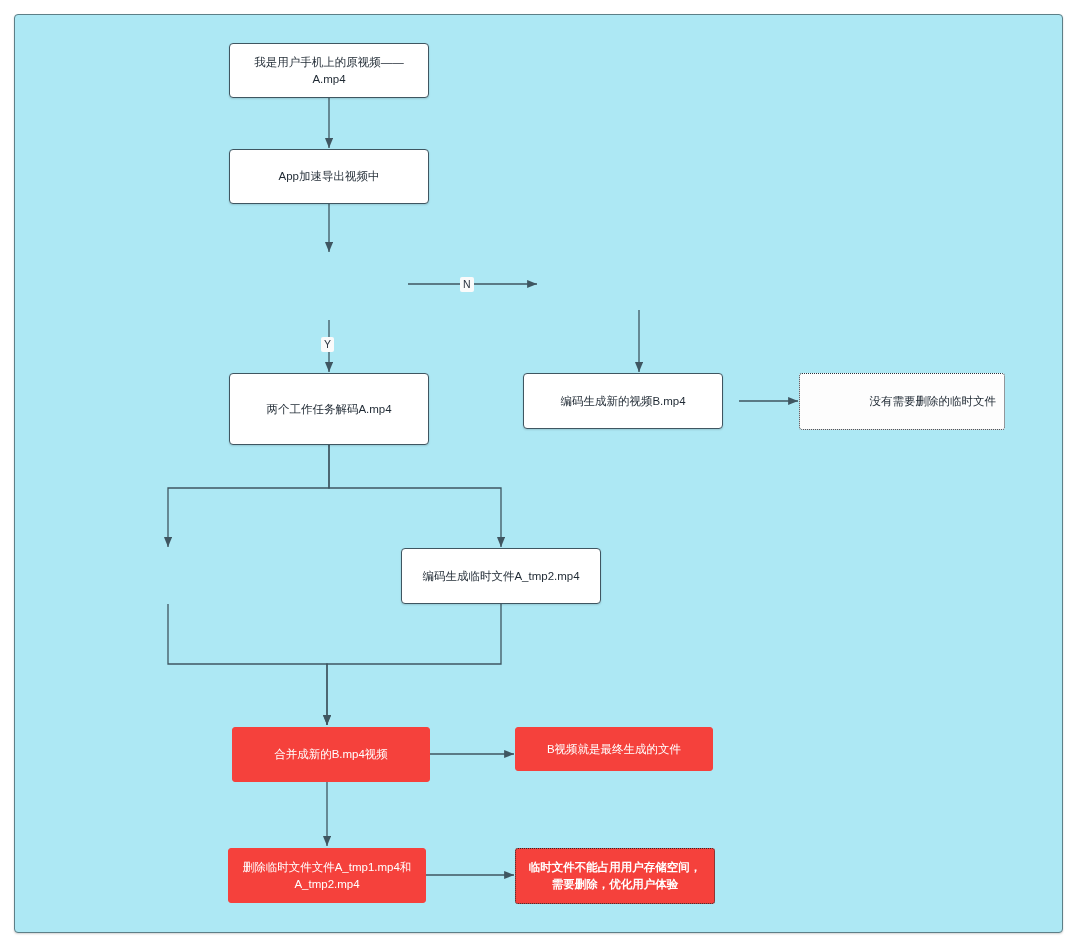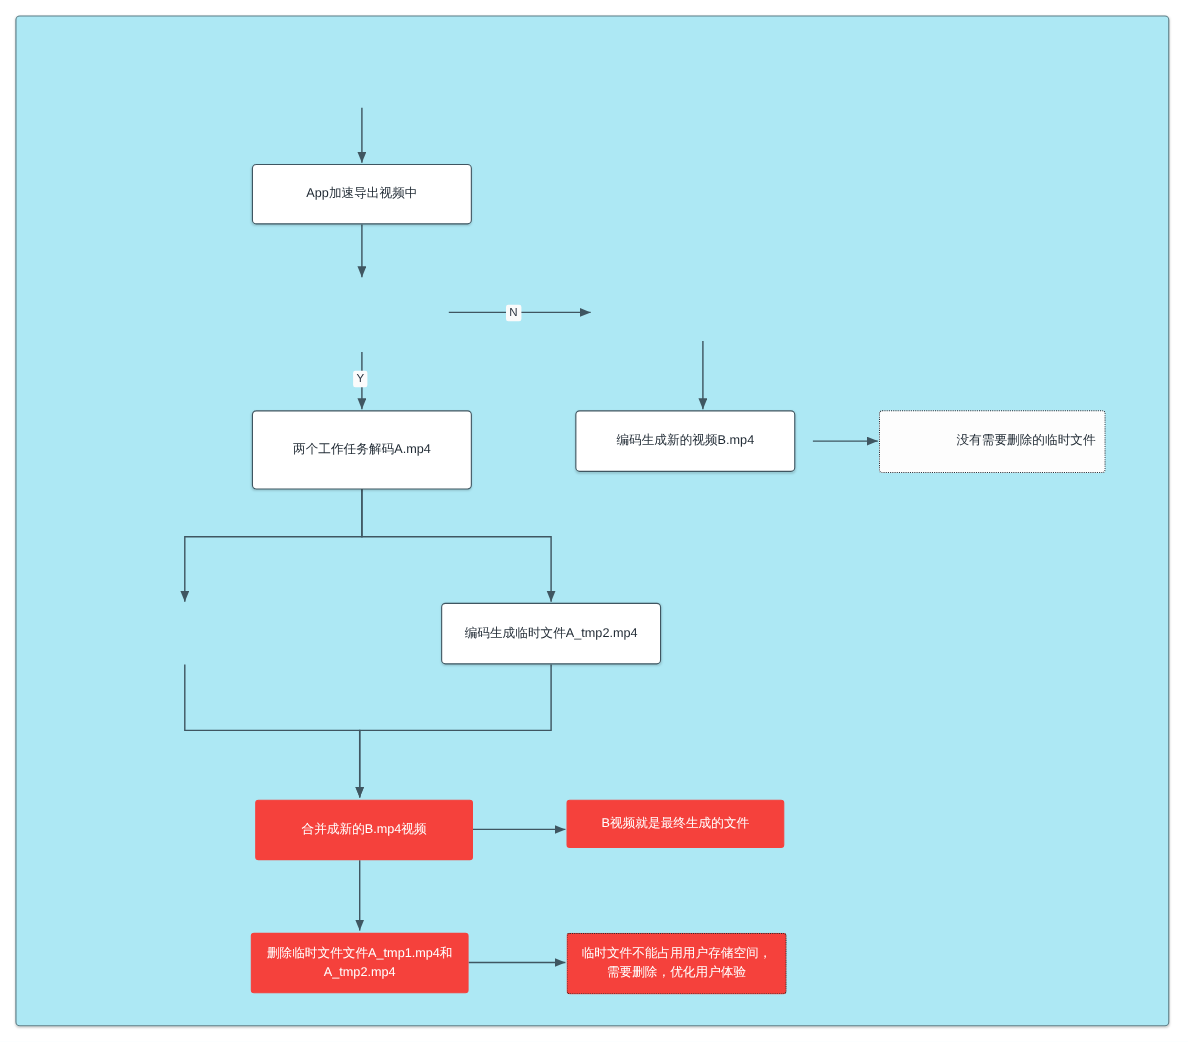--- a/index.html
+++ b/index.html
@@ -40,20 +40,21 @@
     background:#f5413c;
     border:1px solid #f5413c;
     border-radius:3px;
     color:#ffffff;
   }
   .box-red-dotted{
     background:#f5413c;
     border:1.6px dotted #2b2b2b;
     border-radius:3px;
     color:#ffffff;
+    font-weight:bold;
   }
 
   .diamond{
     position:absolute;
     display:flex;align-items:center;justify-content:center;text-align:center;
     font-size:11.5px;line-height:1.45;color:#1f2933;
   }
   .diamond .dshape{
     position:absolute;left:0;top:0;width:100%;height:100%;
   }
@@ -107,20 +108,23 @@
       <path d="M501,604 L501,664 L327,664 L327,725"></path>
 
       <path d="M426,754 L514,754"></path>
 
       <path d="M327,782 L327,846"></path>
 
       <path d="M426,875 L514,875"></path>
     </g>
   </svg>
 
+  <div class="node box" style="left:229px;top:43px;width:200px;height:55px;">
+    <span>我是用户手机上的原视频——A.mp4</span>
+  </div>
 
   <div class="node box" style="left:229px;top:149px;width:200px;height:55px;">
     <span>App加速导出视频中</span>
   </div>
 
 
   <div class="edge-label" style="left:321px;top:337px;">Y</div>
 
   <div class="edge-label" style="left:460px;top:277px;">N</div>
 

